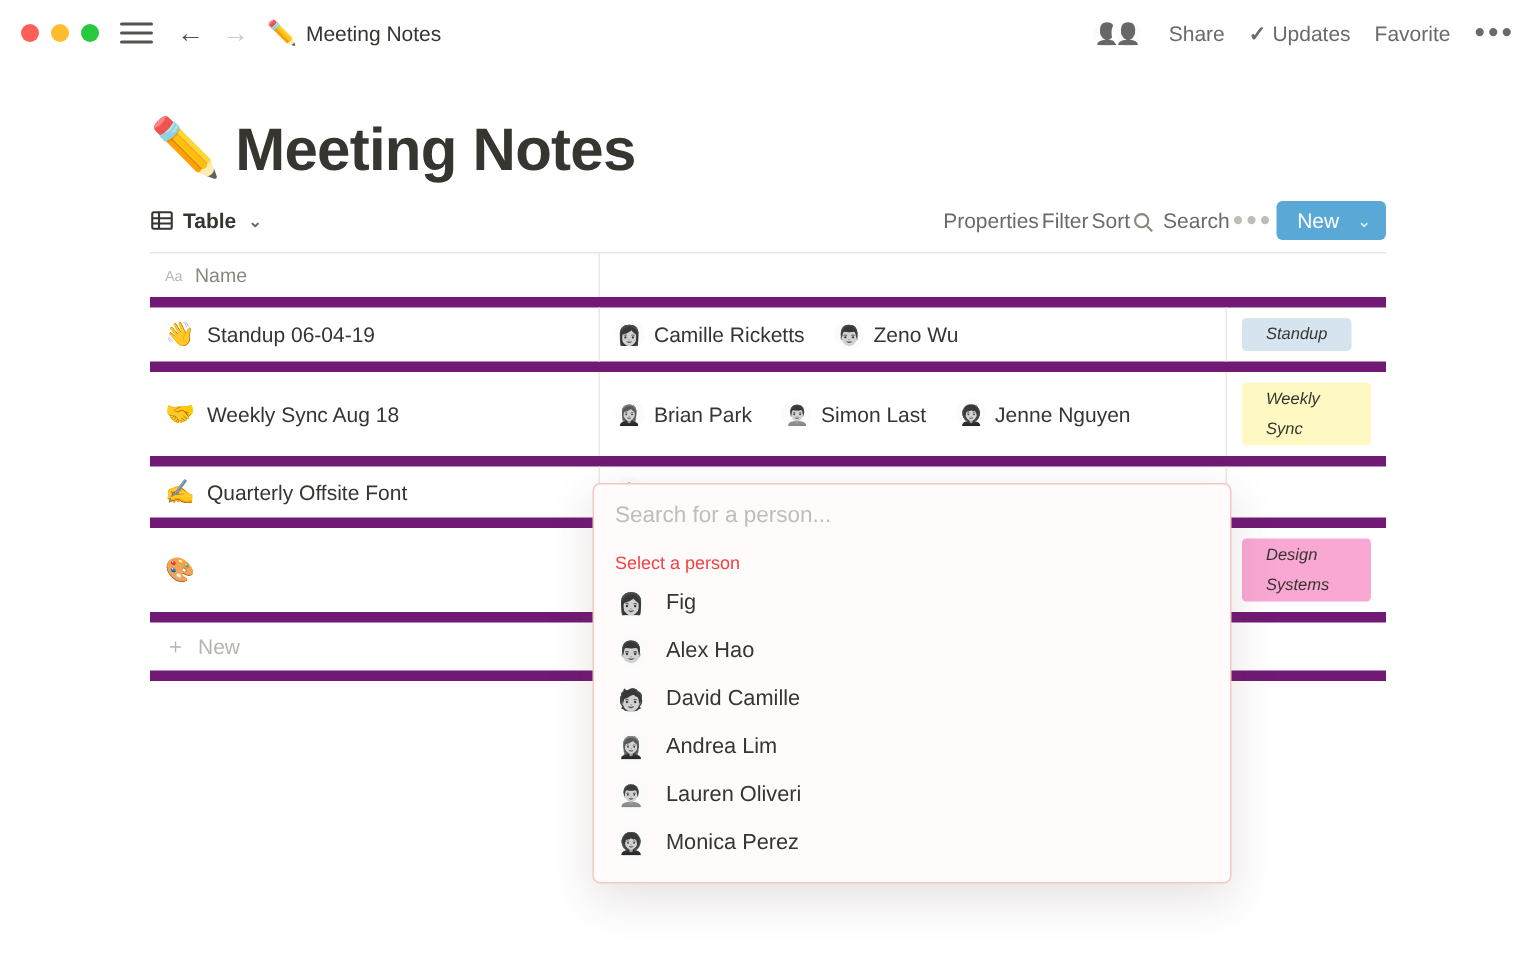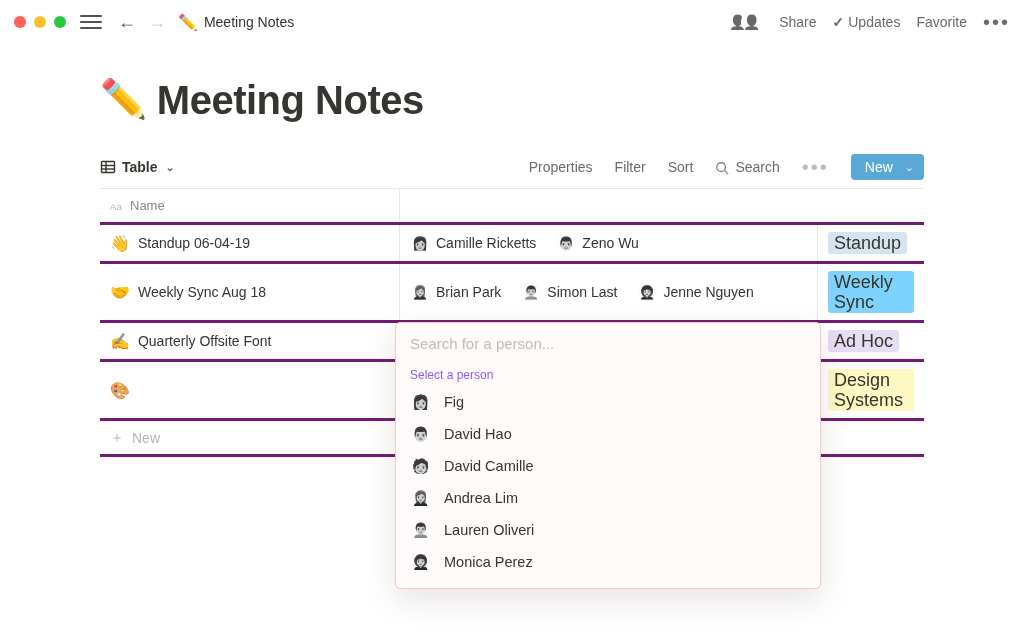--- a/index.html
+++ b/index.html
@@ -67,73 +67,74 @@
   }
   .page-title {
     display:flex; align-items:center; gap:10px;
     font-size:40px; font-weight:700; line-height:1.1; letter-spacing:-0.5px;
   }
   .page-title .emoji { font-size:38px; }
 
   
   .view-bar {
     display:flex; align-items:center;
-    margin-top:32px;
+    margin-top:12px;
     padding-bottom:8px;
   }
   .view-tab {
     display:flex; align-items:center; gap:6px; font-weight:600; cursor:pointer;
   }
   .view-tab svg { width:16px; height:16px; }
   .view-tab .chev { font-size:11px; color:#6b6a66; margin-left:2px; }
   .view-right {
-    margin-left:auto; display:flex; align-items:center; gap:22px; color:#6b6a66;
+    margin-left:auto; display:flex; align-items:center; gap:2px; color:#6b6a66;
   }
   .view-right .link { cursor:pointer; }
   .view-right .search { display:flex; align-items:flex-end; gap:6px; cursor:pointer; }
   .new-btn {
     background:#5aa8d6; color:#fff; border-radius:4px;
     display:flex; align-items:center; padding:5px 10px 5px 14px; gap:12px;
     font-weight:500; cursor:pointer;
   }
   .new-btn .chev { font-size:11px; opacity:.9; }
 
   
   .table {
     border-top:1px solid #e9e8e4;
   }
   .trow {
     display:flex;
-    border-bottom:3px solid #701a75;
+    border-bottom:7px solid #701a75;
     min-height:36px;
   }
   .tcell {
     padding:7px 10px;
     display:flex; align-items:center; gap:8px;
   }
   .col-name { width:300px; border-right:1px solid #e9e8e4; }
   .col-participants { flex: 0 0 418px; border-right:1px solid #e9e8e4; }
   .col-type { flex:1; }
   .header .tcell { color:#8a877f; font-size:13px; gap:6px; }
   .header svg, .header .hicon { width:14px; height:14px; opacity:.6; }
   .row .col-name { font-weight:500; }
   .row .emoji { font-size:16px; }
   .participant { display:flex; align-items:center; gap:6px; margin-right:12px; }
   .participant .av {
     width:20px; height:20px; border-radius:50%; background:#f1f0ed;
     display:flex; align-items:center; justify-content:center; font-size:13px;
   }
   .tag {
-    border-radius:3px; padding:1px 6px; font-size:18px; line-height:20px;
+    border-radius:3px; padding:1px 16px; font-size:11px; line-height:20px;
     display:inline-block;
+    font-style:italic;
   }
   .tag.blue   { background:#d6e4ef; }
-  .tag.yellow { background:#7dd3fc; }
+  .tag.yellow { background:#fef9c3; }
   .tag.purple { background:#e6dcf3; }
-  .tag.teal   { background:#fef9c3; }
+  .tag.teal   { background:#f9a8d4; }
   .newrow { color:#b7b5b0; cursor:pointer; }
   .newrow .plus { font-weight:400; }
 
   
   .popup {
     position:absolute;
     left:395px; top:322px;
     width:426px;
     background:#fefbfa;
     border:1px solid #f3c9c2;
@@ -141,21 +142,21 @@
     box-shadow: 0 10px 30px rgba(90,60,55,0.15);
   }
   .popup input {
     width:100%;
     border:none; outline:none; background:transparent;
     padding:12px 14px 10px;
     font-size:15px; color:#7f1d1d;
   }
   .popup input::placeholder { color:#c0bdb7; }
   .popup .section-label {
-    padding: 6px 14px 4px; color:#8b5cf6; font-size:12px; font-weight:500;
+    padding: 6px 14px 4px; color:#ef4444; font-size:12px; font-weight:500;
   }
   .popup .opt {
     display:flex; align-items:center; gap:12px;
     padding:5px 14px; cursor:pointer; font-size:14.5px;
   }
   .popup .opt .av {
     width:22px; height:22px; border-radius:50%; background:#f1f0ed;
     display:flex; align-items:center; justify-content:center; font-size:14px;
   }
   .popup .opts { padding-bottom:10px; }
@@ -291,23 +292,20 @@
           <div class="tcell col-name">
             <span class="emoji">✍️</span>
             <span>Quarterly Offsite Font</span>
           </div>
           <div class="tcell col-participants">
             <span class="participant">
               <span class="av face">👩</span>
               <span>Matt DuVall</span>
             </span>
           </div>
-          <div class="tcell col-type">
-            <span class="tag purple">Ad Hoc</span>
-          </div>
         </div>
         <div class="trow row">
           <div class="tcell col-name">
             <span class="emoji">🎨</span>
           </div>
           <div class="tcell col-participants"></div>
           <div class="tcell col-type">
             <span class="tag teal">Design Systems</span>
           </div>
         </div>
@@ -325,21 +323,21 @@
 <div class="popup">
   <input type="text" placeholder="Search for a person..." style="">
   <div class="section-label">Select a person</div>
   <div class="opts" id="picker-opts">
       <div class="opt">
         <span class="av face">👩</span>
         <span>Fig</span>
       </div>
       <div class="opt">
         <span class="av face">👨</span>
-        <span>David Hao</span>
+        <span>Alex Hao</span>
       </div>
       <div class="opt">
         <span class="av face">🧑</span>
         <span>David Camille</span>
       </div>
       <div class="opt">
         <span class="av face">👩‍🦰</span>
         <span>Andrea Lim</span>
       </div>
       <div class="opt">

